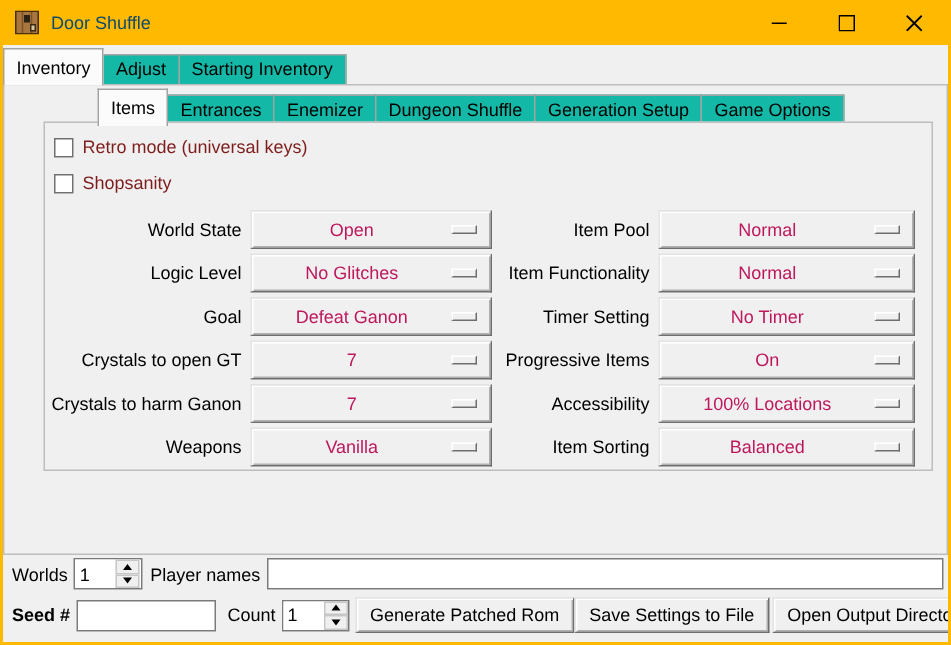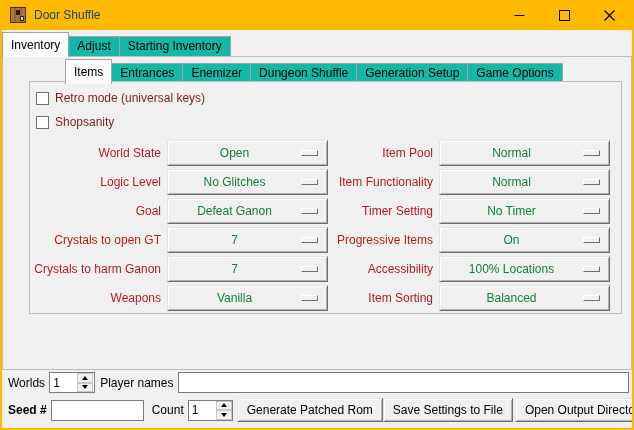--- a/index.html
+++ b/index.html
@@ -63,33 +63,33 @@
   
   .check-row { display:flex; align-items:center; height:24px; margin-left:6px; }
   .checkbox {
     width:13px; height:13px; background:#fff;
     border:1px solid #707070; flex:0 0 auto;
   }
   .check-label { font-size:12px; margin-left:6px; color:#7f1d1d; }
 
   
   .opt-row { display:flex; align-items:center; height:29px; }
-  .opt-label { font-size:12px; color:#b91c1c; text-align:right; padding-right:6px; white-space:nowrap; }
+  .opt-label { font-size:12px; color:#000000; text-align:right; padding-right:6px; white-space:nowrap; }
   .opt-label.l { width:137px; }
   .opt-label.r { width:111px; }
   .raised {
     background:#f0f0f0;
     border:1px solid;
     border-color:#e3e3e3 #6e6e6e #6e6e6e #e3e3e3;
     box-shadow: inset 1px 1px 0 #ffffff, inset -1px -1px 0 #b0b0b0;
   }
   .opt-btn { height:26px; display:flex; align-items:center; }
   .opt-btn.l { width:161px; }
   .opt-btn.r { width:171px; }
-  .opt-value { flex:1; text-align:center; font-size:12px; color:#15803d; }
+  .opt-value { flex:1; text-align:center; font-size:12px; color:#be185d; }
   .opt-indicator {
     width:17px; height:6px; margin-right:9px; flex:0 0 auto;
     background:#f0f0f0;
     border:1px solid;
     border-color:#ffffff #6e6e6e #6e6e6e #ffffff;
   }
 
   
   .bottom-bar { position:absolute; top:342px; left:0; width:630px; }
   .b-row { display:flex; align-items:center; }

